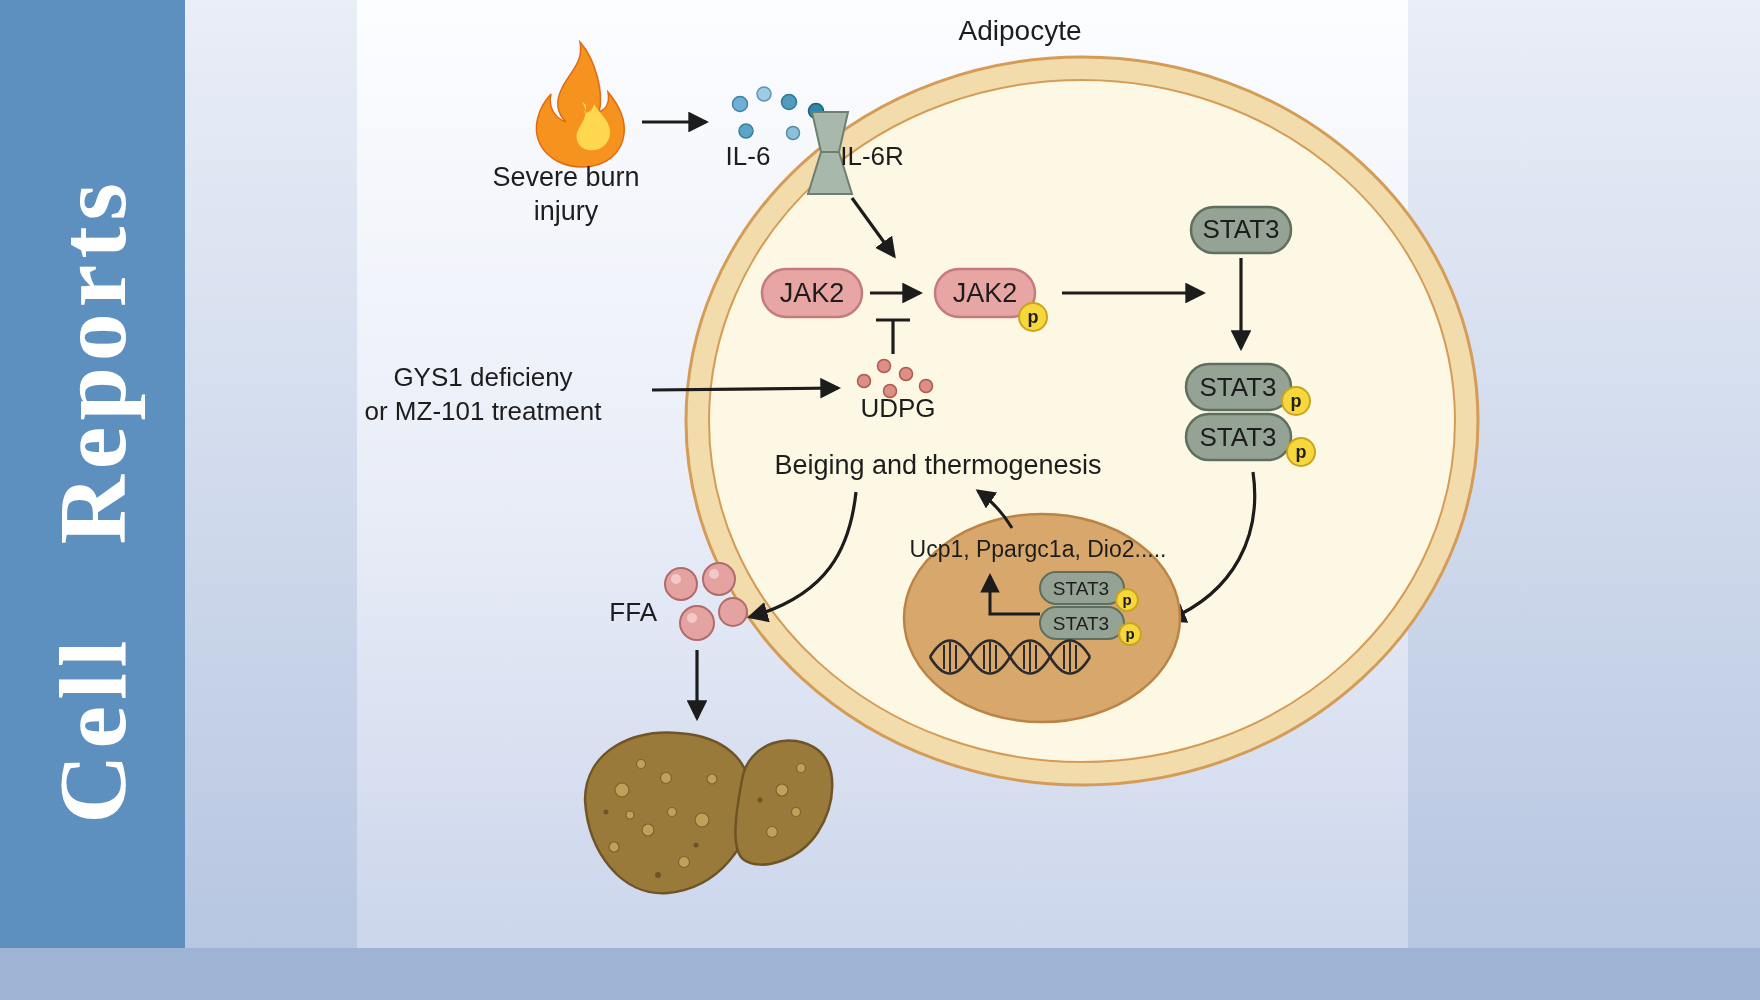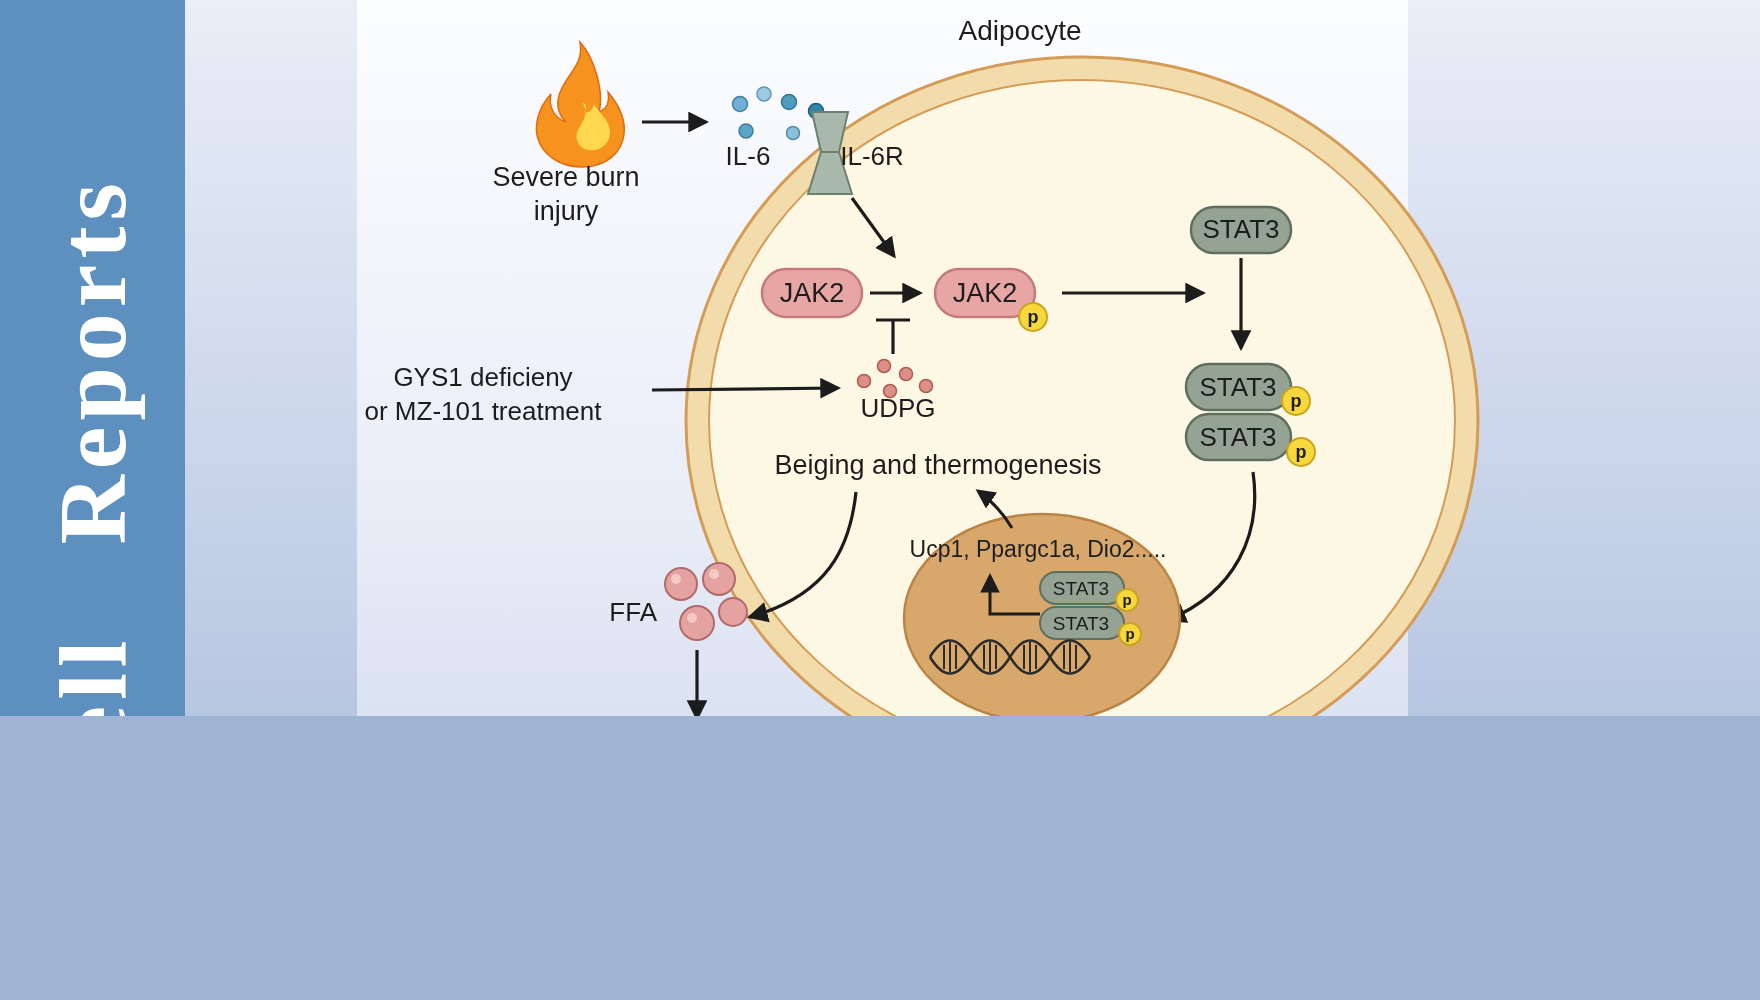--- a/index.html
+++ b/index.html
@@ -1,17 +1,17 @@
 <!DOCTYPE html>
 <html><head>
 <meta charset="utf-8">
 <style>
   html,body { margin:0; padding:0; background:#9fb3d4; }
   .stage {
-    position:relative; width:1760px; height:716px;
+    position:relative; width:1760px; height:948px;
     overflow:hidden;
     font-family:"Liberation Sans", sans-serif;
     background:linear-gradient(180deg,#e9eef7 0%,#d4ddee 45%,#b7c6e1 100%);
   }
   .stage svg { position:absolute; left:0; top:0; }
   .sidebar {
     position:absolute; left:0; top:0; width:185px; height:1000px;
     background:#5d90bf;
     display:flex; align-items:center; justify-content:center;
   }

